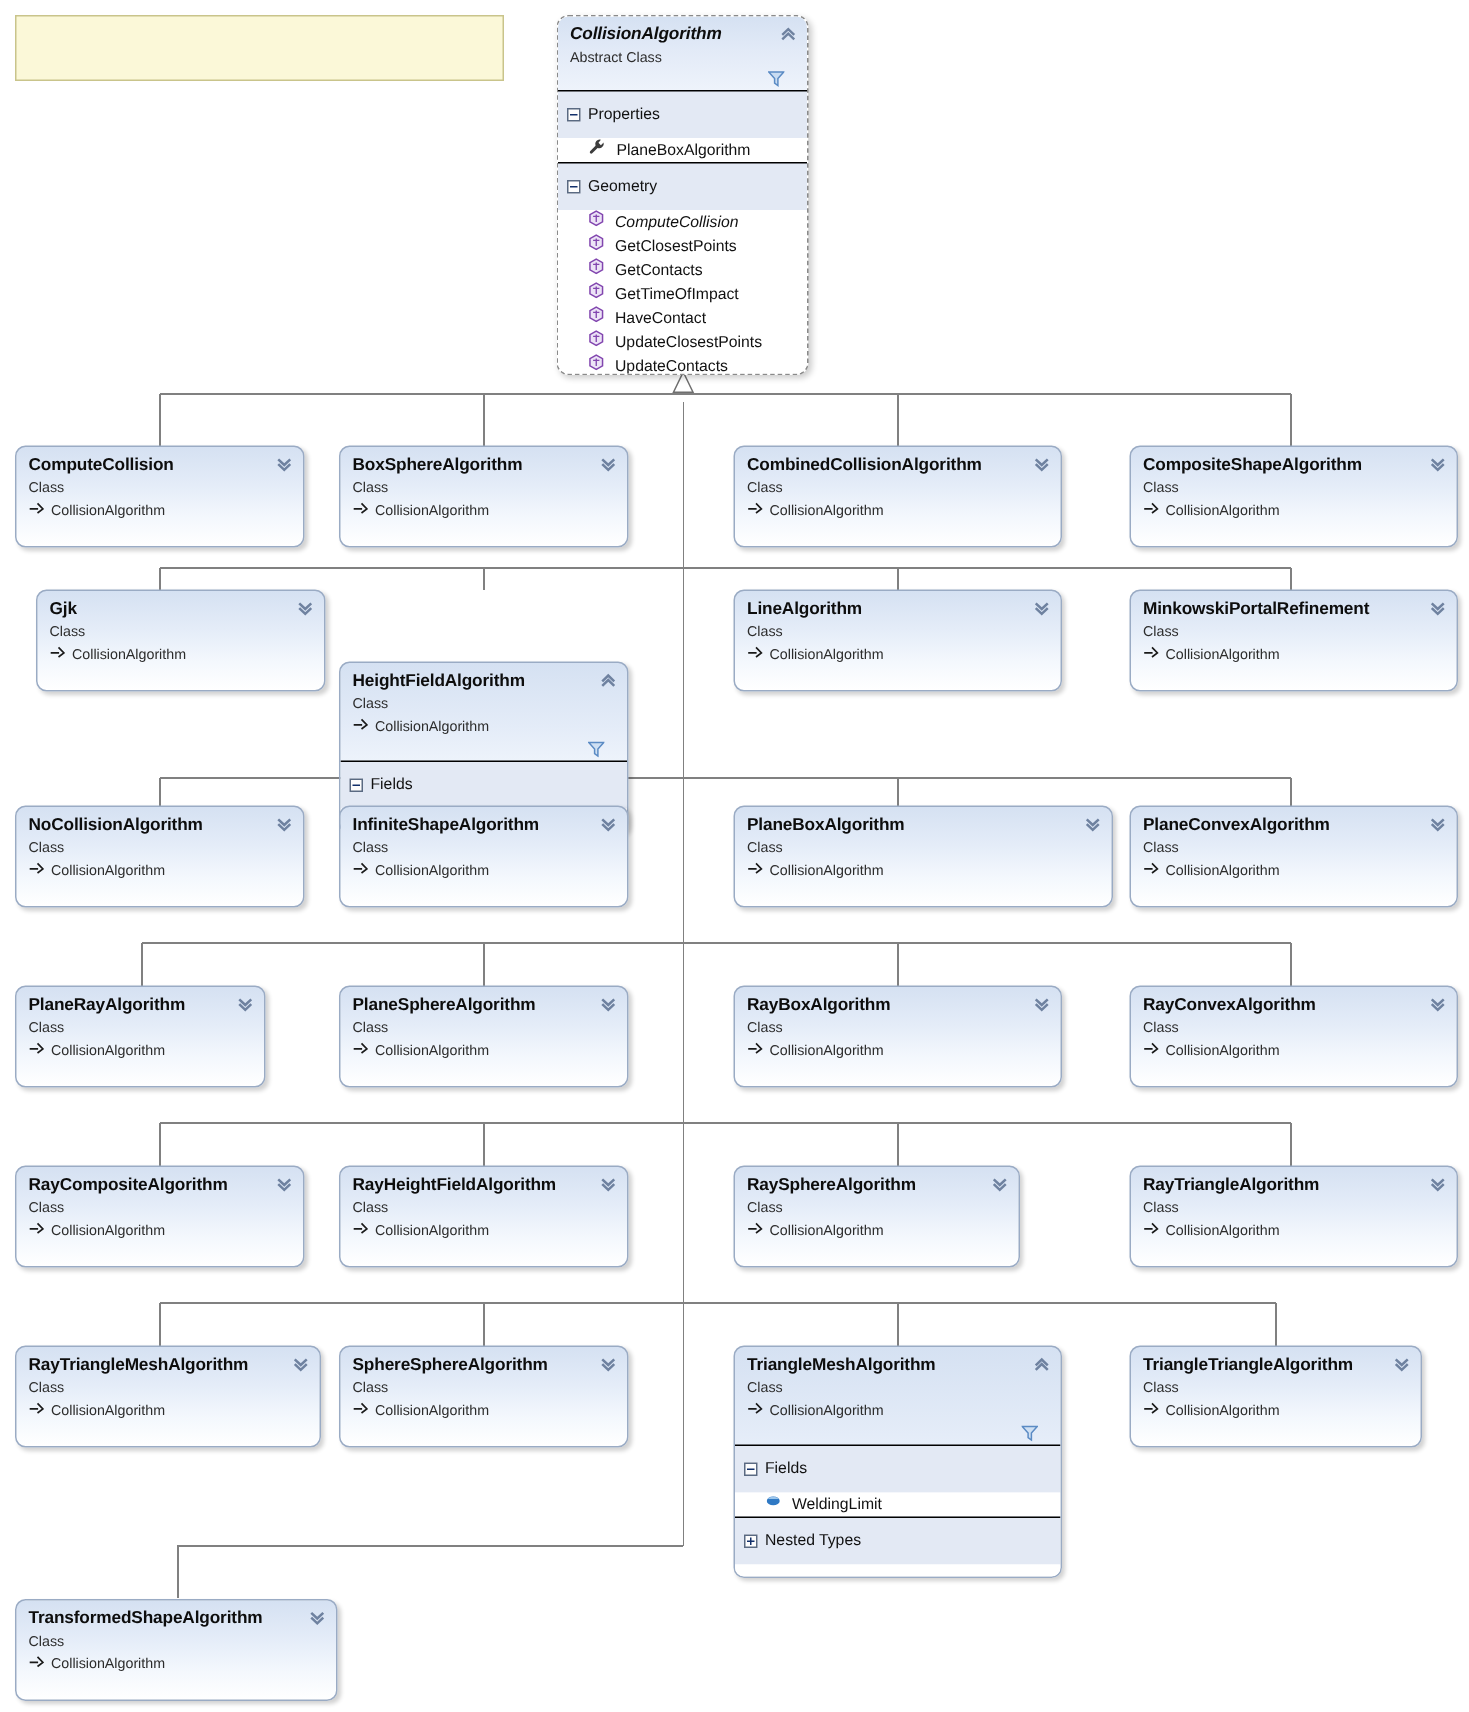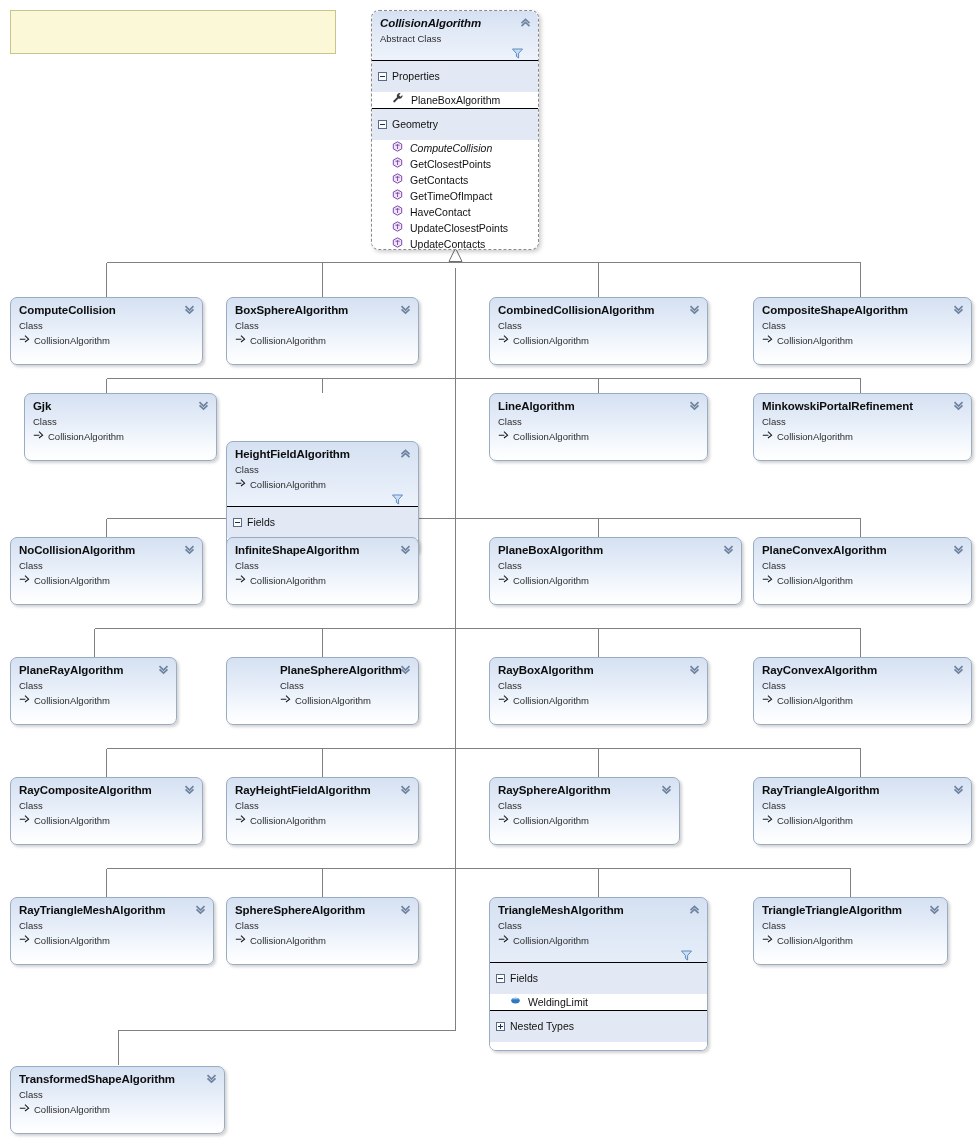--- a/index.html
+++ b/index.html
@@ -589,21 +589,21 @@
           </div>
           <div class="chev">
             <svg width="13" height="13" viewBox="0 0 13 13">
               <path d="M2.5 3.2 L6.5 7 L10.5 3.2" stroke="#6f82a0" stroke-width="1.7" fill="none"></path>
               <path d="M2.5 6.4 L6.5 10.2 L10.5 6.4" stroke="#6f82a0" stroke-width="1.7" fill="none"></path>
             </svg>
           </div>
           <div class="hdr-pad"></div>
         </div>
       </div>
-      <div class="cls" style="left: 226px; top: 657px; width: 193px; height: 68px; padding-left: 45px;">
+      <div class="cls" style="left: 226px; top: 657px; width: 193px; height: 68px;">
         <div class="hdr">
           <div class="cls-name">PlaneSphereAlgorithm</div>
           <div class="cls-kind">Class</div>
           <div class="cls-base">
             <span><svg width="11" height="11" viewBox="0 0 11 11">
                 <path d="M0.8 6.2 L6.4 6.2" stroke="#1a1a1a" stroke-width="1.1" fill="none"></path>
                 <path d="M6.0 2.6 L9.6 6.2 L6.0 9.0" stroke="#1a1a1a" stroke-width="1.1" fill="none" stroke-linejoin="miter"></path>
               </svg></span>
             <span>CollisionAlgorithm</span>
           </div>

